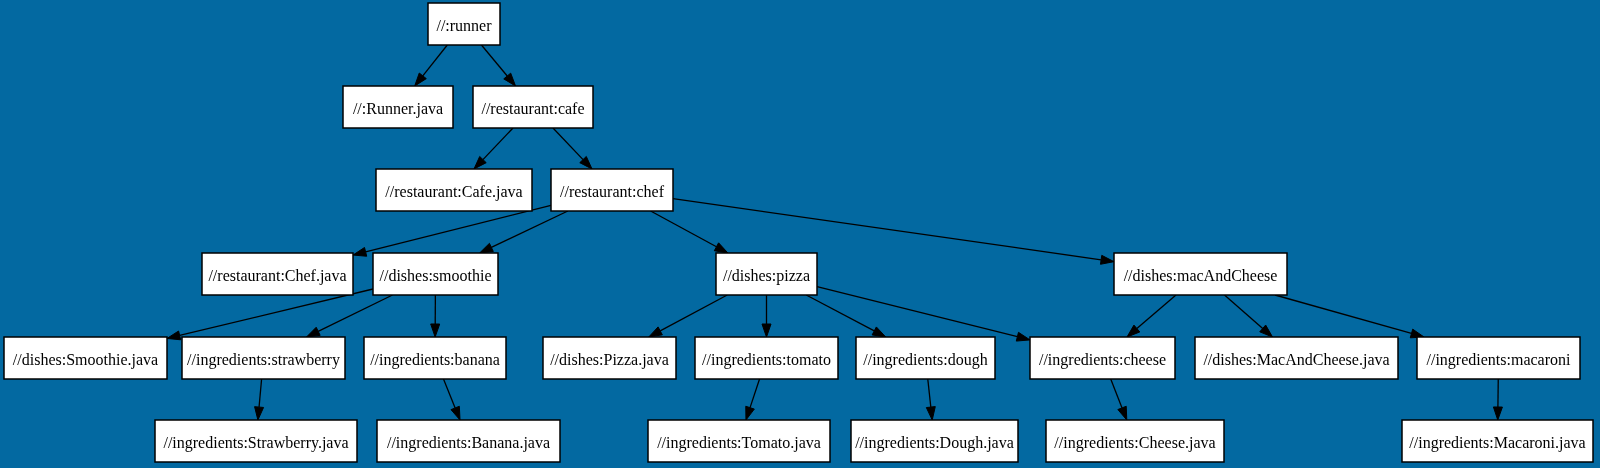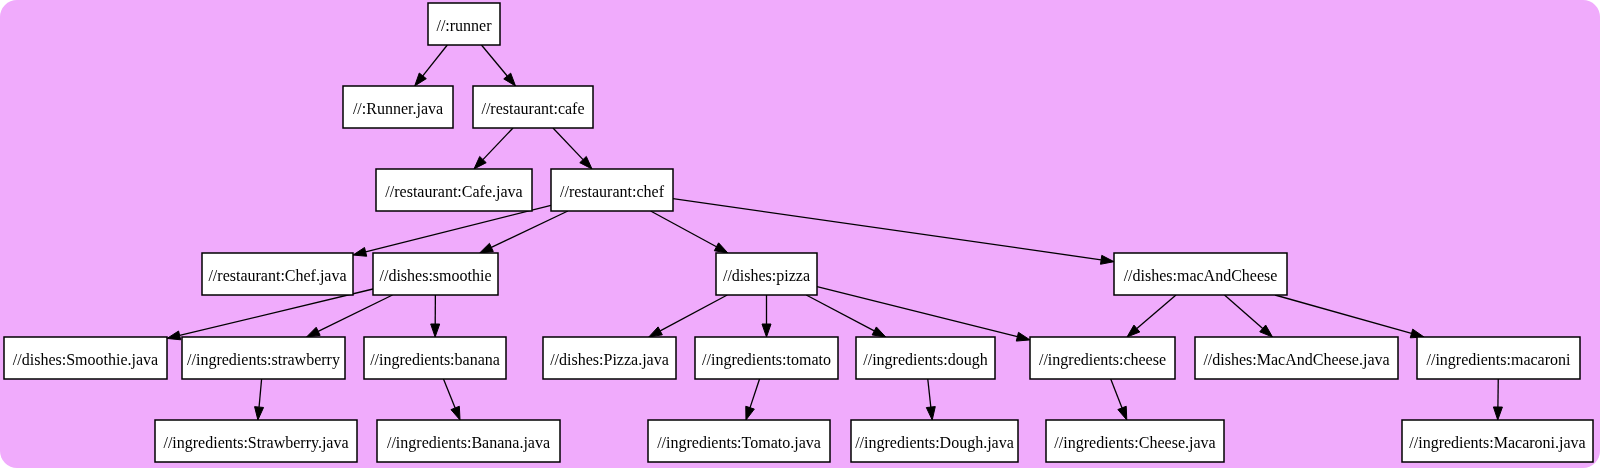--- a/index.html
+++ b/index.html
@@ -4,23 +4,22 @@
 <style>
   html, body {
     margin: 0;
     padding: 0;
     background: #ffffff;
   }
   .canvas-wrap {
     position: relative;
     width: 1600px;
     height: 468px;
-    background: #f0abfc;
+    background: #0369a1;
     overflow: hidden;
-    border-radius: 17px;
   }
   svg {
     display: block;
     font-family: "Liberation Serif", "DejaVu Serif", serif;
   }
   .node-rect {
     fill: #ffffff;
     stroke: #000000;
     stroke-width: 1.5;
   }

